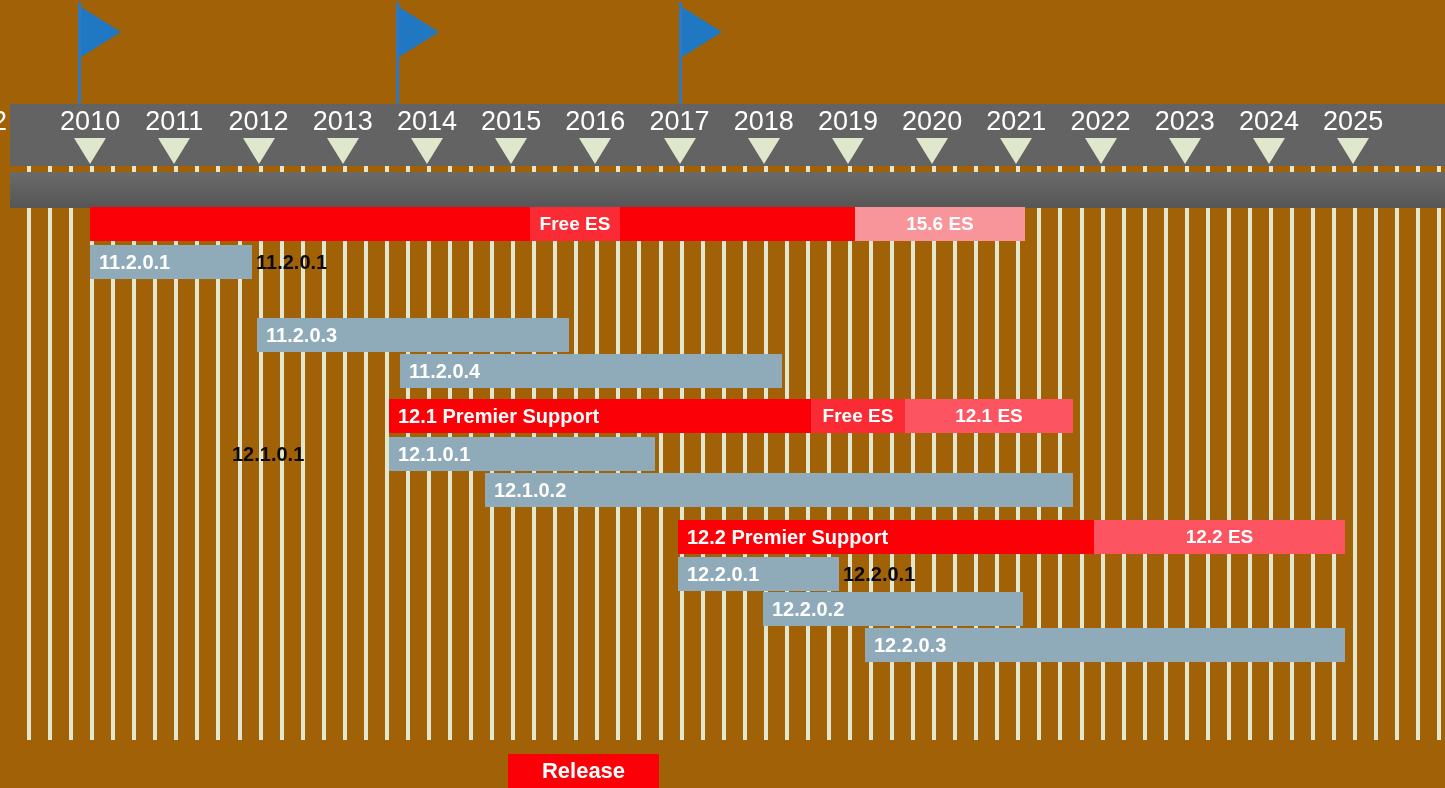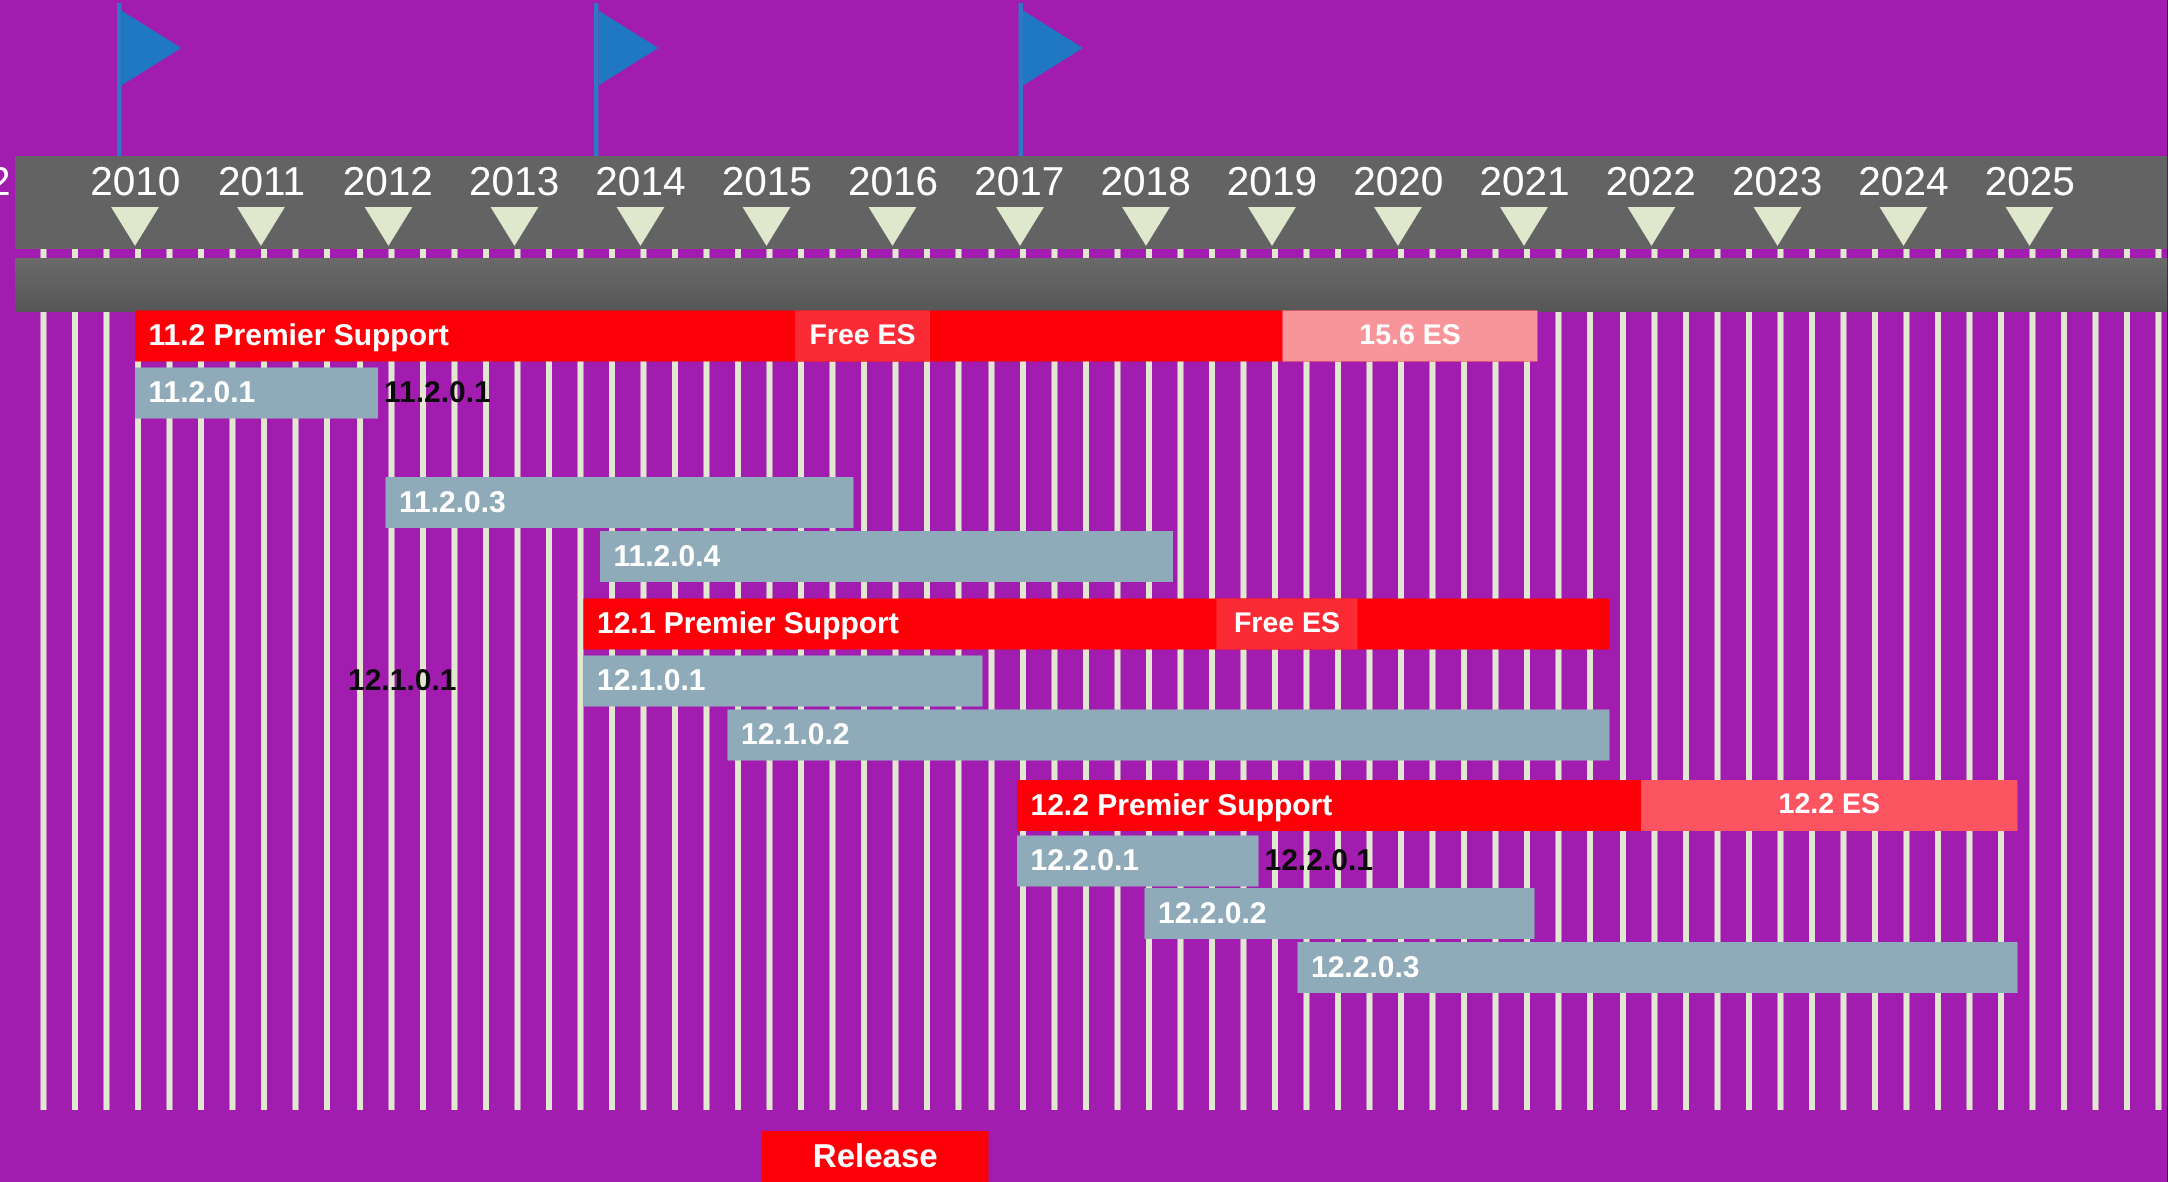--- a/index.html
+++ b/index.html
@@ -1,21 +1,21 @@
 <!DOCTYPE html>
 <html><head>
 <meta charset="utf-8">
 <style>
   html,body{margin:0;padding:0;background:#000;}
   body{
     width:1445px;height:788px;overflow:hidden;position:relative;
     font-family:"Liberation Sans","DejaVu Sans",sans-serif;
     -webkit-font-smoothing:none;
   }
-  #stage{position:absolute;left:0;top:0;width:1445px;height:788px;background:#a21caf;}
+  #stage{position:absolute;left:0;top:0;width:1445px;height:788px;background:#a16207;}
 
   
   .qline{position:absolute;width:4px;background:#e2e8cf;}
   .qline.tall{top:166px;height:574px;}
 
   
   .flag{position:absolute;}
   .flag .pole{position:absolute;left:0;top:0;width:3px;height:104px;background:#2f78c4;}
   .flag .cloth{position:absolute;left:3px;top:5px;width:0;height:0;
     border-top:25px solid transparent;border-bottom:25px solid transparent;
@@ -213,21 +213,20 @@
       </div>
       <div class="yeartick" style="left: 1343.15px;">
         <div class="ylabel">2025</div>
         <div class="ytri"></div>
       </div>
     </div>
 
   <div id="qband"></div>
 
   <div class="bar release" style="left:90px;top:207px;width:935px;">
-    <span class="lbl">11.2 Premier Support</span>
     <span class="seg freees" style="left:440px;width:90px;">Free ES</span>
     <span class="seg esl" style="left:765px;width:170px;">15.6 ES</span>
   </div>
 
   <div class="bar patch" style="left:90px;top:245px;width:162px;">
     <span class="lbl">11.2.0.1</span>
   </div>
   <div class="ghost" style="left:256px;top:245px;">11.2.0.1</div>
 
 
@@ -235,20 +234,21 @@
     <span class="lbl">11.2.0.3</span>
   </div>
 
   <div class="bar patch" style="left:400px;top:354px;width:382px;">
     <span class="lbl">11.2.0.4</span>
   </div>
 
   <div class="bar release" style="left:389px;top:399px;width:684px;">
     <span class="lbl">12.1 Premier Support</span>
     <span class="seg freees" style="left:422px;width:94px;">Free ES</span>
+    <span class="seg esl2" style="left:516px;width:168px;">12.1 ES</span>
   </div>
 
   <div class="bar patch" style="left:389px;top:437px;width:266px;">
     <span class="lbl">12.1.0.1</span>
   </div>
   <div class="ghost" style="left:232px;top:437px;">12.1.0.1</div>
 
   <div class="bar patch" style="left:485px;top:473px;width:588px;">
     <span class="lbl">12.1.0.2</span>
   </div>

